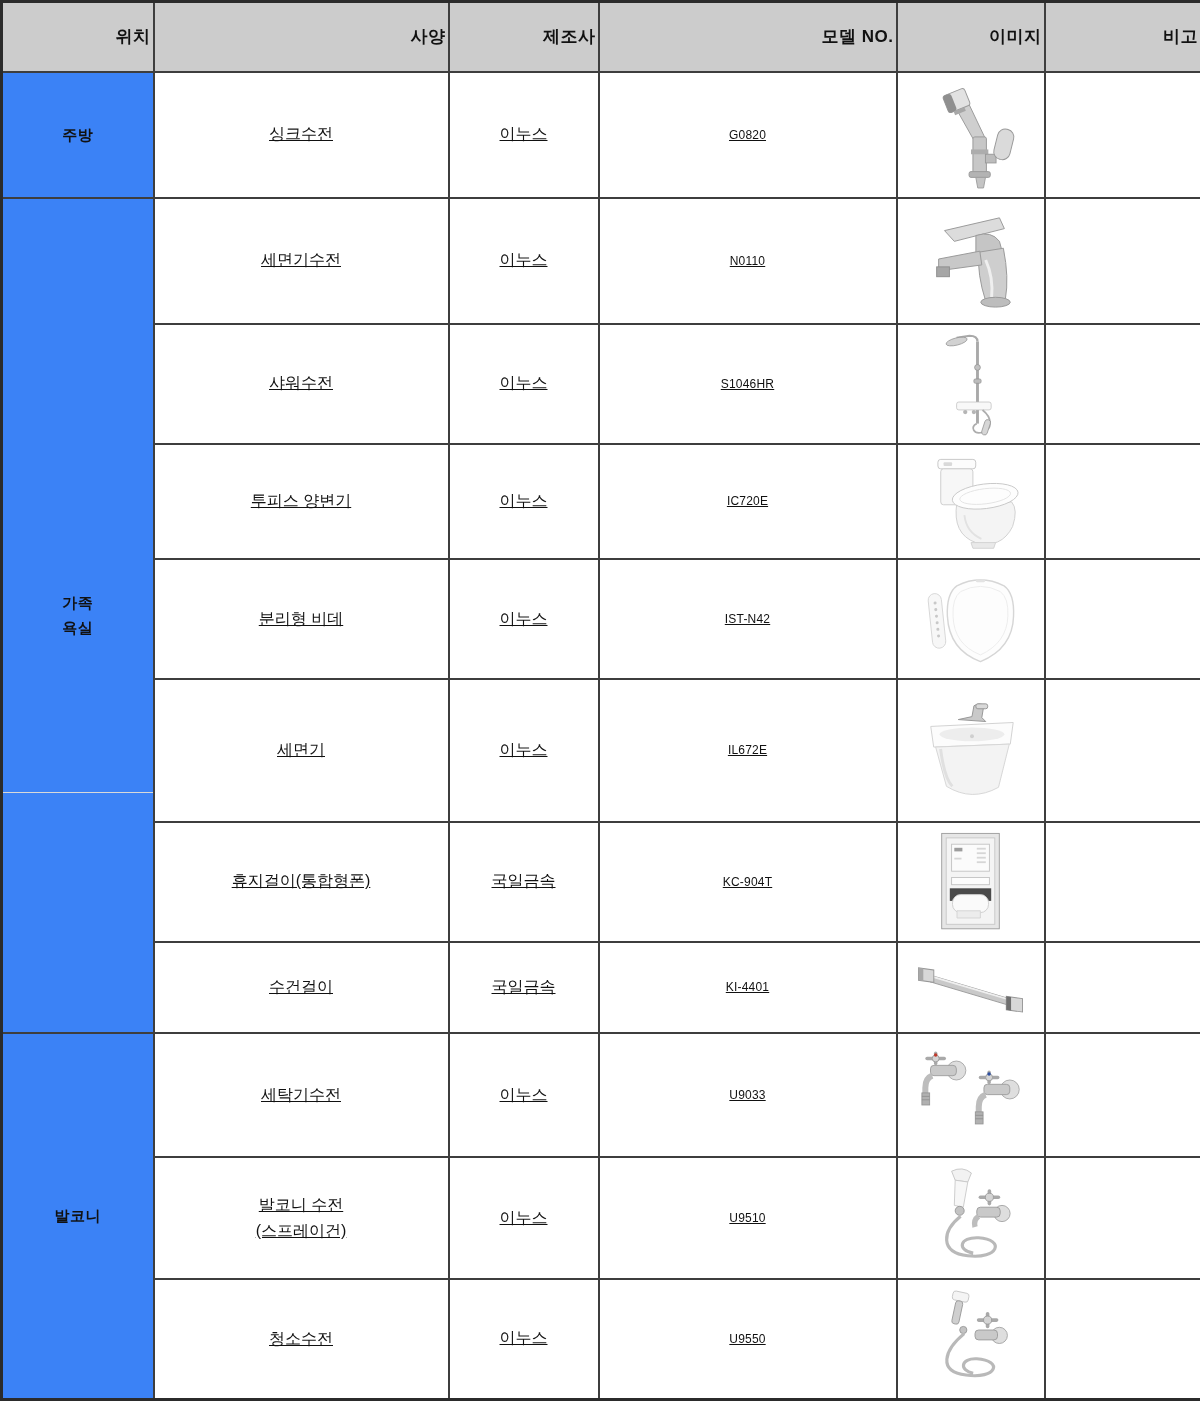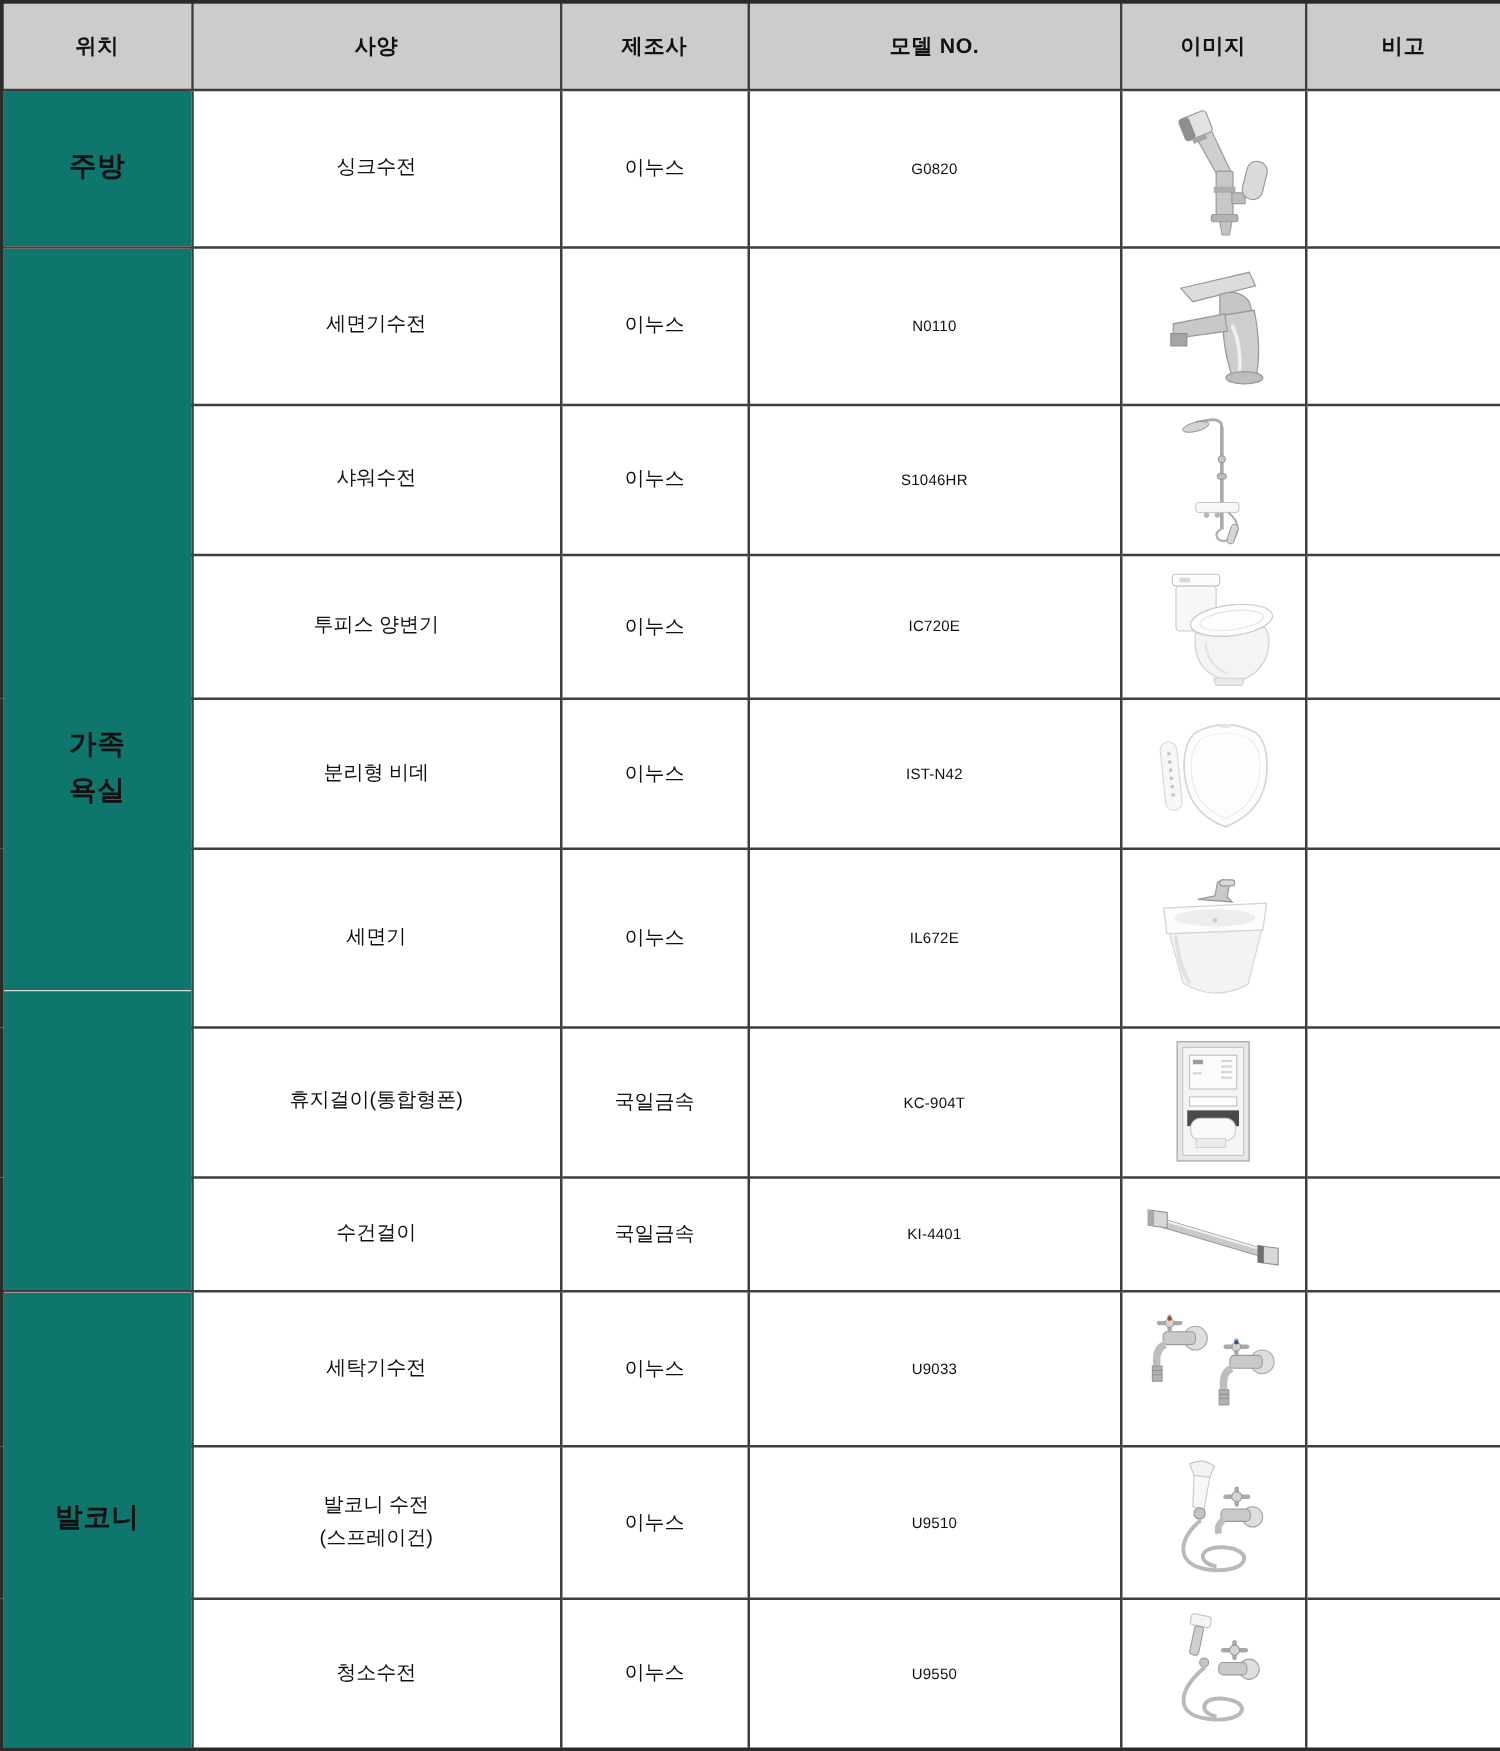--- a/index.html
+++ b/index.html
@@ -10,29 +10,28 @@
     border-collapse: collapse; table-layout: fixed;
     border: 3px solid #2b2b2b;
   }
   th, td {
     border: 2px solid #3e3e3e;
     text-align: center; vertical-align: middle;
     overflow: hidden; padding: 2px;
   }
   thead th {
     background: #cccccc; font-weight: bold; font-size: 17px;
-    height: 70px; letter-spacing: 0.5px;
+    height: 70px; letter-spacing: 0.5px; text-align: right;
   }
   td.loc-cell {
-    background: #0f766e; font-weight: bold; font-size: 22px;
+    background: #3b82f6; font-weight: bold; font-size: 15px;
     white-space: pre-line; line-height: 1.7; position: relative;
     letter-spacing: 0.5px;
-    font-family: Liberation Mono, monospace;
-  }
-  td.body-cell { background: #ffffff; font-size: 16px; }
+  }
+  td.body-cell { background: #ffffff; font-size: 16px; text-decoration: underline; }
   td.spec-cell { white-space: pre-line; line-height: 1.65; }
   td.model-cell { font-size: 12px; letter-spacing: 0.2px; }
   td.image-cell { padding: 4px; }
   .hairline {
     position: absolute; left: 0; right: 0; top: 71.2%;
     height: 1px; background: #d9d9d9;
   }
   svg { display: block; margin: 0 auto; }
 </style>
 </head>

